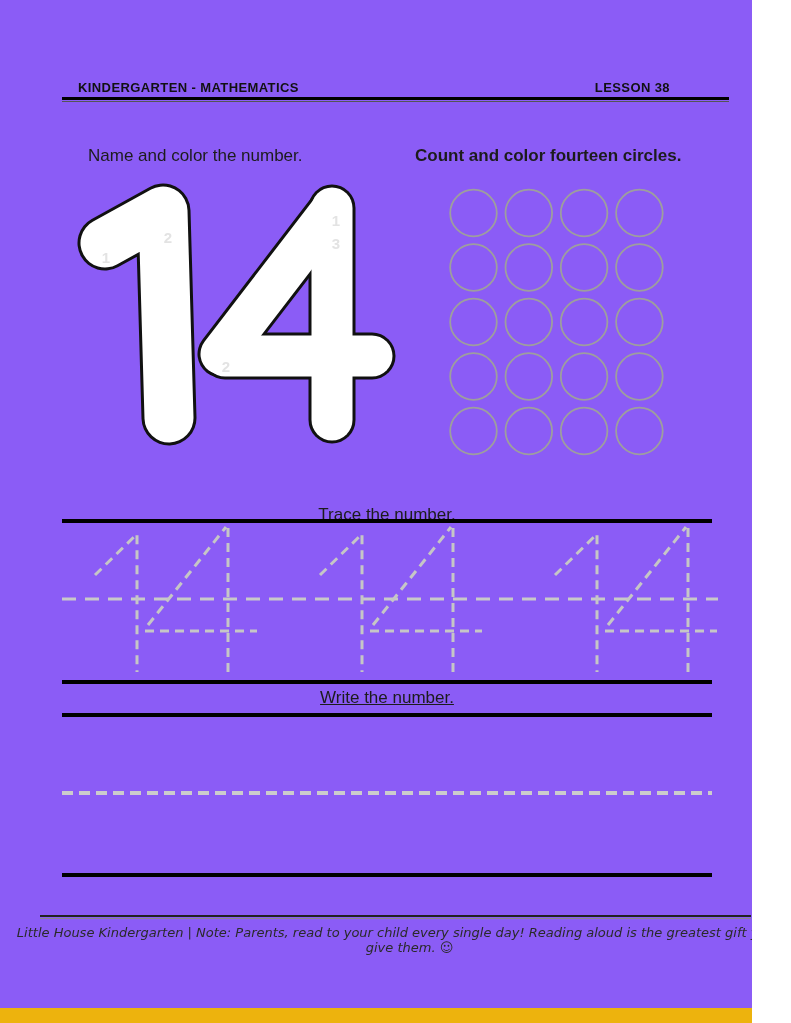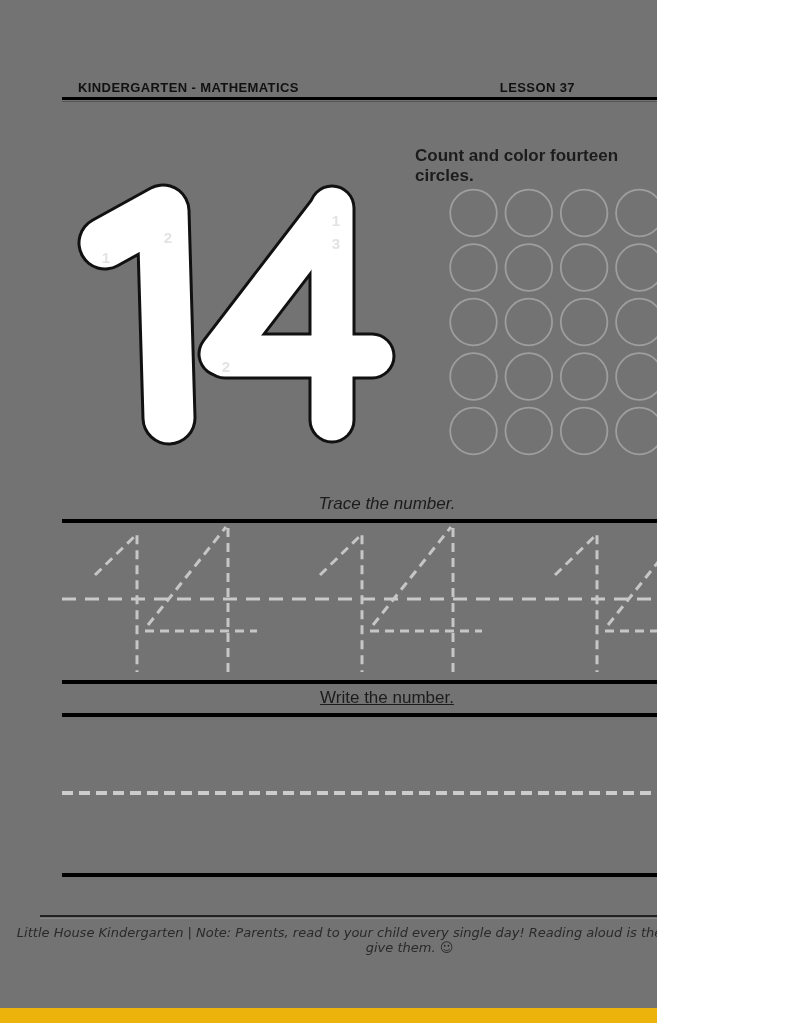--- a/index.html
+++ b/index.html
@@ -1,37 +1,37 @@
 <!DOCTYPE html>
 <html><head>
 <meta charset="utf-8">
 <style>
   html,body{margin:0;padding:0;background:#fff;}
-  .page{position:relative;width:657px;height:1023px;background:#737373;overflow:hidden;
+  .page{position:relative;width:752px;height:1023px;background:#8b5cf6;overflow:hidden;
         font-family:"Liberation Sans",sans-serif;color:#1c1c1c;}
 
   .hdr{position:absolute;top:80px;font-size:13px;font-weight:700;letter-spacing:.4px;color:#111;}
   .hdr-left{left:78px;}
   .hdr-right{right:82px;}
   .hdr-rule{position:absolute;left:62px;top:97px;width:667px;height:3px;background:#000;}
   .hdr-rule-thin{position:absolute;left:62px;top:101px;width:667px;height:1px;background:#555;}
 
   .instr{position:absolute;top:146px;font-size:17px;color:#1c1c1c;}
   .instr-left{left:88px;}
   .instr-right{left:415px;font-weight:bold;}
 
   .numeral{position:absolute;left:75px;top:180px;}
   .numeral .blk{stroke:#111;fill:none;stroke-linecap:round;stroke-linejoin:round;}
   .numeral .wht{stroke:#fff;fill:none;stroke-linecap:round;stroke-linejoin:round;}
   .hint{position:absolute;transform:translate(-50%,-50%);font-size:15px;font-weight:700;color:#e3e3e3;}
 
   .circles{position:absolute;left:444px;top:184px;}
 
   .sec-title{position:absolute;left:62px;width:650px;text-align:center;font-size:17px;color:#1c1c1c;}
-  .t1{top:494px;font-style:italic;}
+  .t1{top:505px;}
   .t2{top:688px;text-decoration:underline;}
 
   .rule{position:absolute;left:62px;width:650px;height:4px;background:#000;}
   .r-trace-top{top:519px;}
   .r-trace-bot{top:680px;}
   .r-write-top{top:713px;}
   .r-write-bot{top:873px;}
 
   .trace{position:absolute;left:62px;top:519px;}
 
@@ -44,24 +44,25 @@
           font-family:"DejaVu Sans",sans-serif;font-style:italic;font-size:13px;color:#2a2a2a;margin-left:14px;}
 
   .accent-bar{position:absolute;left:0;top:1008px;width:791px;height:15px;background:#edb30d;}
 </style>
 </head>
 <body>
 
 <div class="page">
 
   <div class="hdr hdr-left">KINDERGARTEN - MATHEMATICS</div>
-  <div class="hdr hdr-right">LESSON 37</div>
+  <div class="hdr hdr-right">LESSON 38</div>
   <div class="hdr-rule"></div>
   <div class="hdr-rule-thin"></div>
 
+  <div class="instr instr-left">Name and color the number.</div>
   <div class="instr instr-right">Count and color fourteen circles.</div>
 
   <svg class="numeral" width="340" height="280" viewBox="0 0 340 280">
     <g class="blk">
       <path d="M 30 63 L 88 31 L 94 238" stroke-width="55"></path>
       <path d="M 255 32 L 146 174" stroke-width="47"></path>
       <path d="M 150 176 L 297 176" stroke-width="47"></path>
       <path d="M 257 28 L 257 240" stroke-width="47"></path>
     </g>
     <g class="wht">

